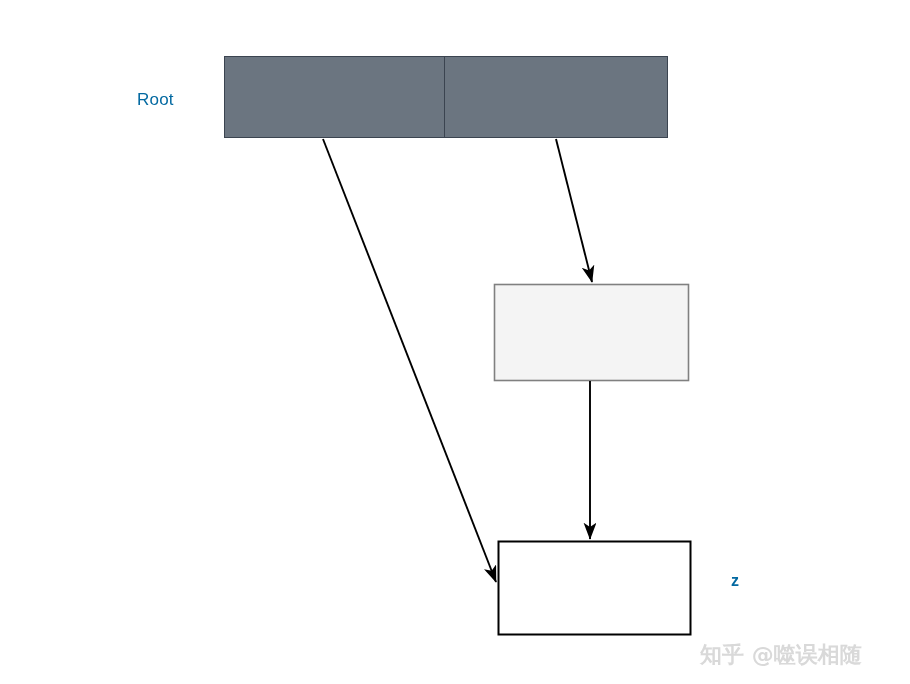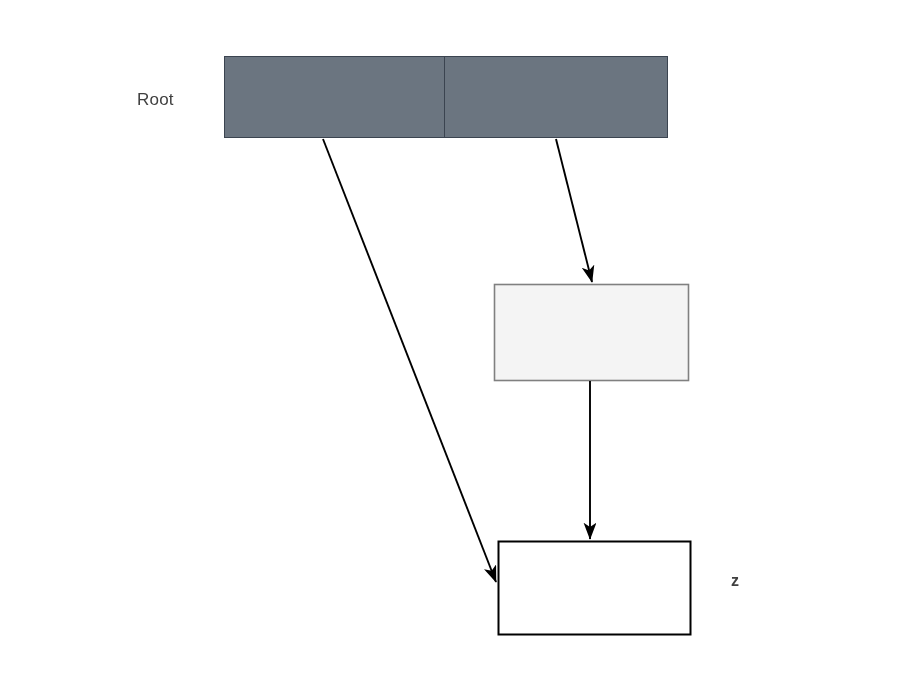--- a/index.html
+++ b/index.html
@@ -24,21 +24,21 @@
   #diagram-svg {
     position: absolute;
     left: 0;
     top: 0;
     width: 910px;
     height: 684px;
   }
   .node-label {
     position: absolute;
     font-family: "Liberation Sans", sans-serif;
-    color: #404040;
+    color: #0369a1;
     white-space: nowrap;
   }
   #root-label {
     left: 137px;
     top: 90px;
     font-size: 17px;
     letter-spacing: 0.2px;
   }
   #z-label {
     left: 731px;
@@ -88,14 +88,15 @@
 
     <line x1="556" y1="139" x2="592" y2="282" stroke="#000000" stroke-width="1.9" marker-end="url(#arrow-black)"></line>
 
     <line x1="590" y1="381" x2="590" y2="539" stroke="#000000" stroke-width="1.9" marker-end="url(#arrow-black)"></line>
   </svg>
 
   <div class="node-label" id="root-label">Root</div>
 
   <div class="node-label" id="z-label">z</div>
 
+  <div id="watermark">知乎 @噬误相随</div>
 
 </div>
 
 </body></html>

